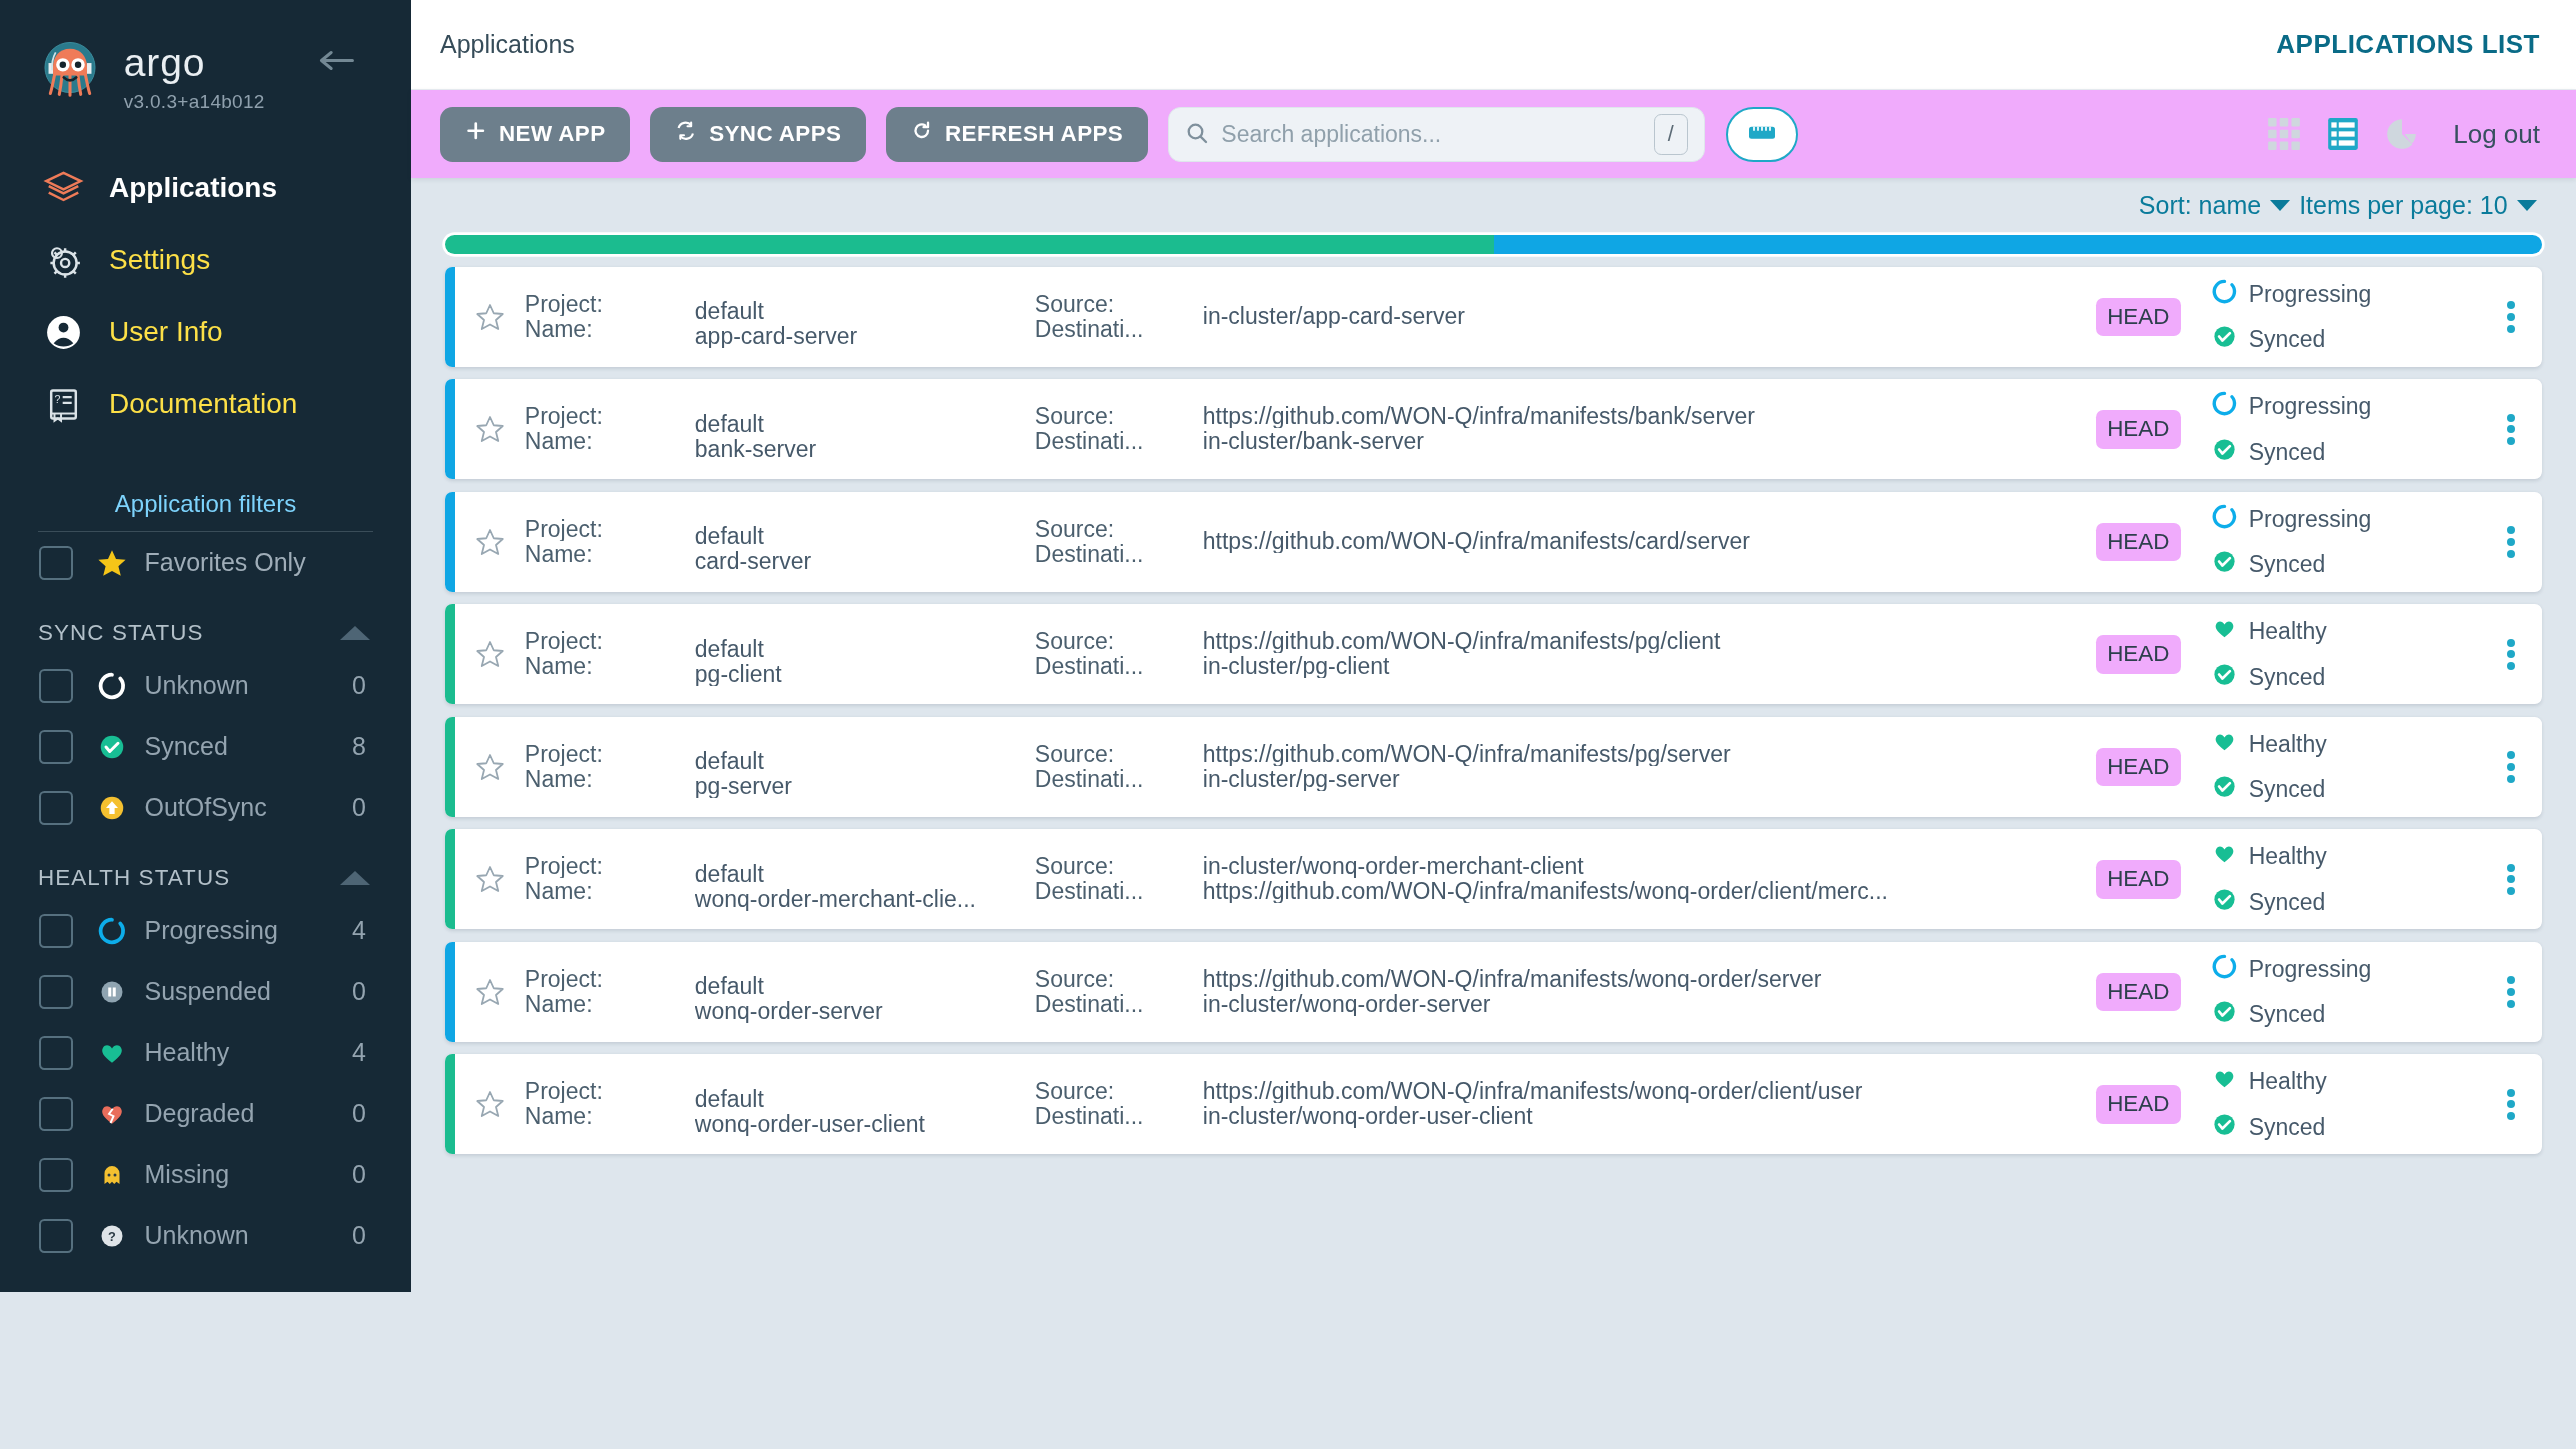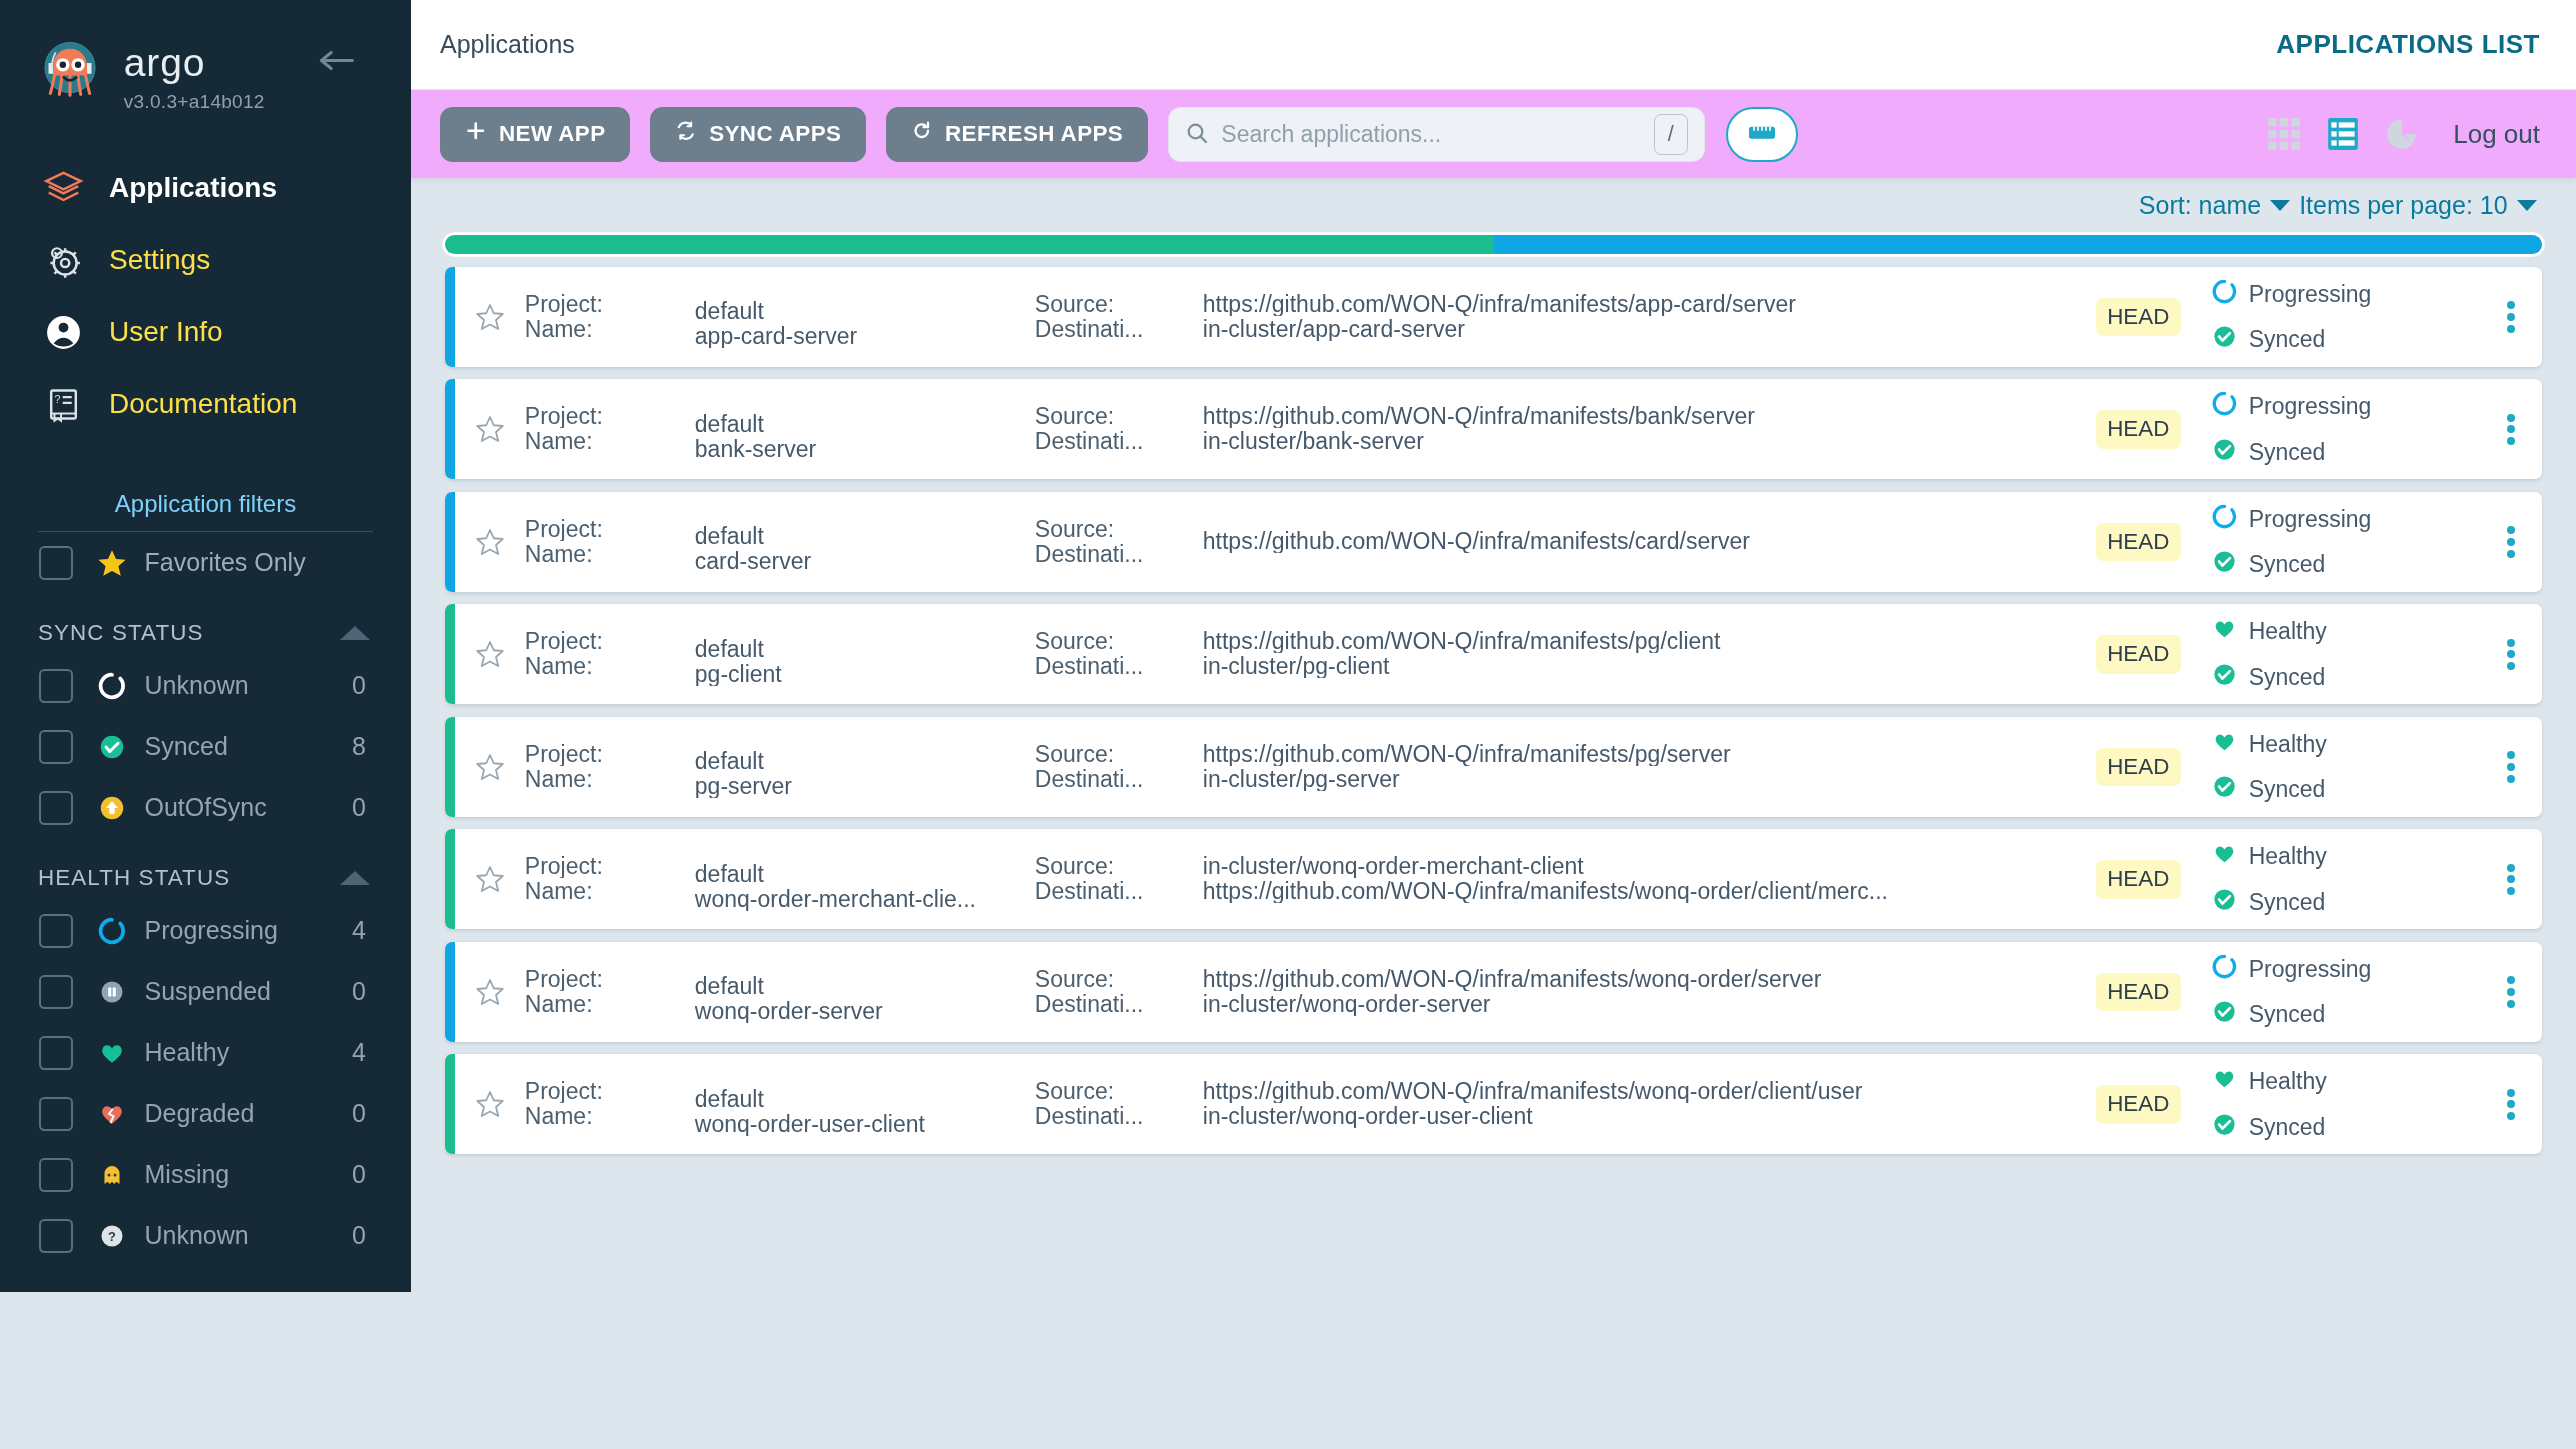--- a/index.html
+++ b/index.html
@@ -138,21 +138,21 @@
   .fields { flex: 1; display: flex; align-items: center; min-width: 0; }
   .fcol { display: flex; flex-direction: column; justify-content: center; height: 100%; gap: 2px; min-width: 0; }
   .fcol.labels { width: 170px; flex: 0 0 170px; }
   .fcol.vals1 { width: 340px; flex: 0 0 340px; margin-top: 15px; }
   .fcol.labels2 { width: 168px; flex: 0 0 168px; }
   .fcol.vals2 { flex: 1; min-width: 0; padding-right: 14.3px; }
   .fld { font-size: 23px; color: #46596a; line-height: 1; white-space: nowrap; overflow: hidden; text-overflow: ellipsis; }
   .fld.lbl { color: #4b5f6e; }
 
   .head-badge {
-    align-self: center; background: #fef9c3; color: #2d3f4c;
+    align-self: center; background: #f0abfc; color: #2d3f4c;
     font-size: 22.4px; border-radius: 7.2px; padding: 6.3px 11.6px; margin-right: 30px;
     white-space: nowrap;
   }
   .status-col { width: 268px; flex: 0 0 268px; display: flex; flex-direction: column; justify-content: center; gap: 12.5px; }
   .st-line { display: flex; align-items: center; gap: 10.7px; font-size: 23px; color: #46596a; }
   .kebab { width: 63px; flex: 0 0 63px; display: flex; align-items: center; justify-content: center; cursor: pointer; }
   .kdot { width: 8px; height: 8px; border-radius: 50%; background: #1fa8c7; margin: 3.6px 0; }
 </style>
 </head>
 <body>
@@ -494,21 +494,20 @@
       </div>
       <div class="fcol vals1">
         <span class="fld">default</span>
         <span class="fld">app-card-server</span>
       </div>
       <div class="fcol labels2">
         <span class="fld lbl">Source:</span>
         <span class="fld lbl">Destinati...</span>
       </div>
       <div class="fcol vals2">
-        <span class="fld">https://github.com/WON-Q/infra/manifests/app-card/server</span>
         <span class="fld">in-cluster/app-card-server</span>
       </div>
     </div>
     <span class="head-badge">HEAD</span>
     <div class="status-col">
       <span class="st-line">
         <span class="st-ico health-ico"><svg viewBox="0 0 40 40" width="27" height="27">
                     <path d="M20 5 a15 15 0 1 0 11 5" fill="none" stroke="#0dadea" stroke-width="5" stroke-linecap="round"></path>
                   </svg></span>
         <span>Progressing</span>

